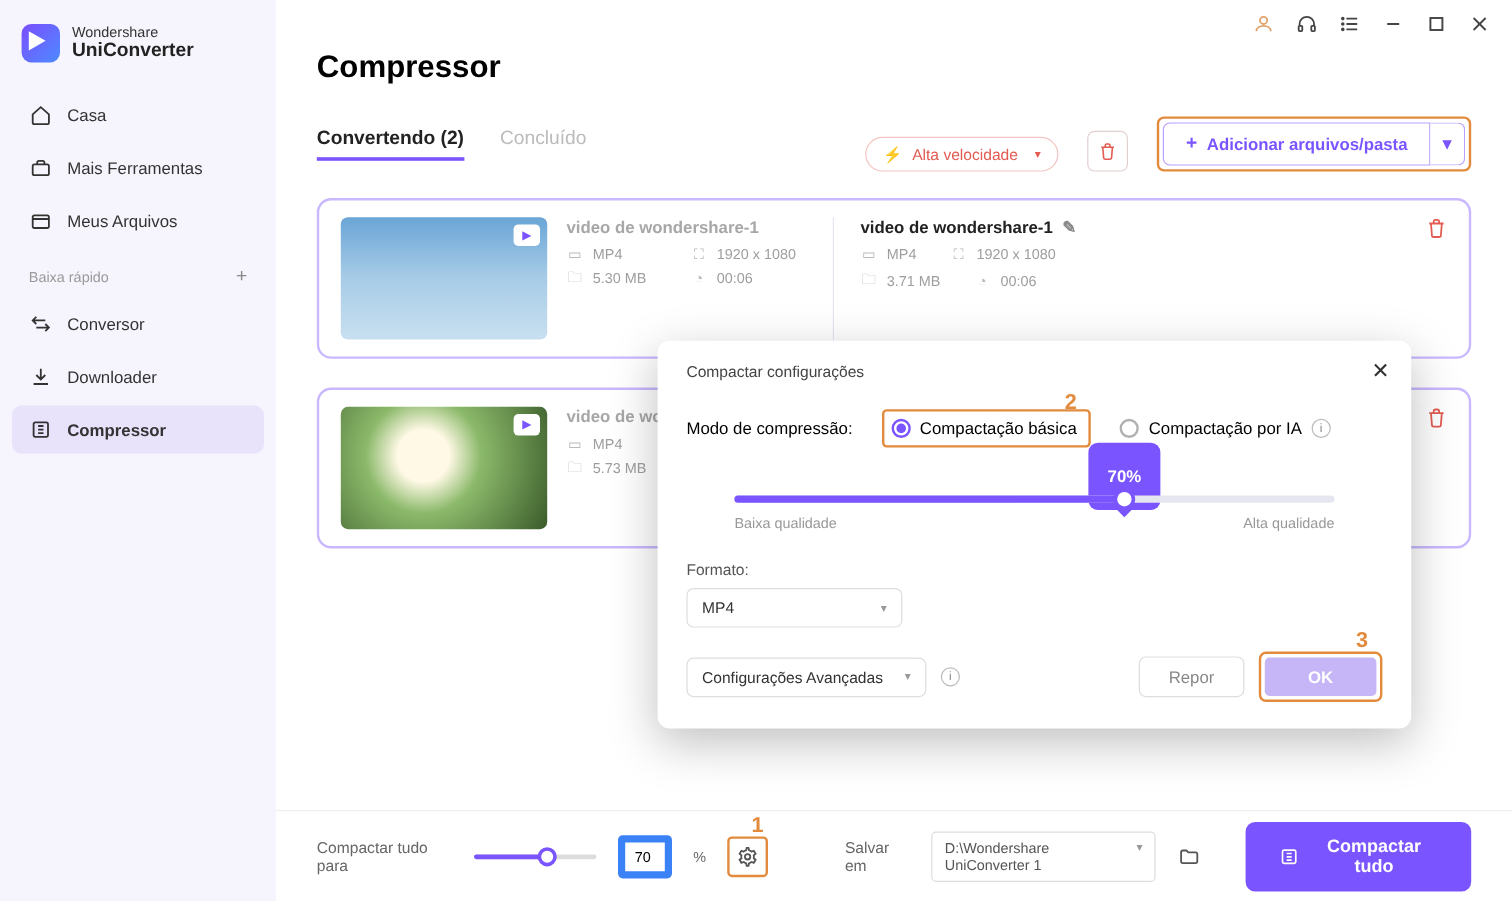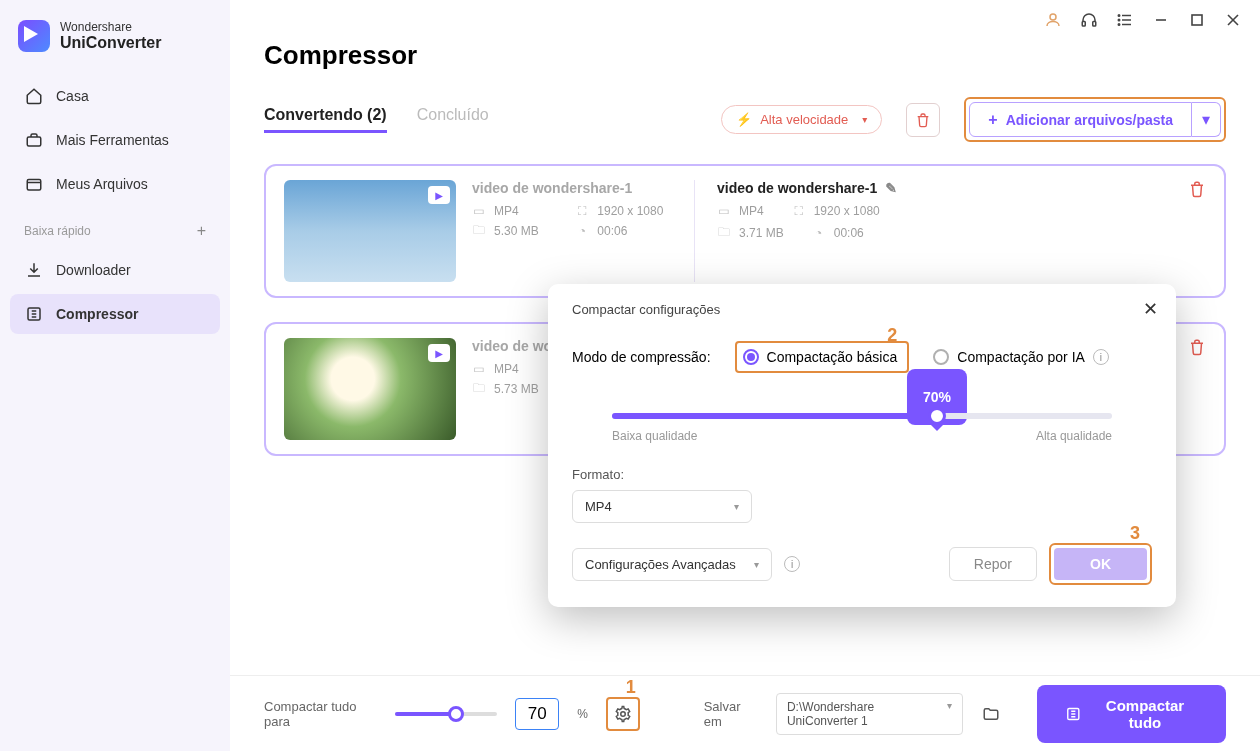--- a/index.html
+++ b/index.html
@@ -19,21 +19,21 @@
 .nav-item.active { background: #e8e2fb; font-weight: 600; }
 .nav-item .nicon { width: 20px; height: 20px; display:flex; align-items:center; justify-content:center; }
 .quick-label { display:flex; justify-content:space-between; align-items:center; padding: 14px 14px 6px; font-size: 12px; color: #9a9a9a; }
 .quick-label .plus { font-size: 16px; cursor: pointer; color:#888; }
 .main { flex: 1; padding: 40px 34px 0 34px; position: relative; display:flex; flex-direction:column; }
 .page-title { font-size: 26px; font-weight: 700; margin-bottom: 26px; }
 .tabs-row { display: flex; align-items: center; justify-content: space-between; margin-bottom: 22px; }
 .tabs { display: flex; gap: 30px; }
 .tab { font-size: 16px; color: #bbb; cursor: pointer; padding-bottom: 6px; }
 .tab.active { color: #222; font-weight: 700; border-bottom: 3px solid #7a55ff; }
-.tab-actions { display: flex; align-items: center; gap: 24px; }
+.tab-actions { display: flex; align-items: flex-end; gap: 24px; }
 .speed-chip { border: 1px solid #f3c5c2; color: #e25c52; border-radius: 18px; padding: 6px 14px; font-size: 13px; display:flex; align-items:center; gap:8px; background:#fff; cursor:pointer; }
 .speed-chip::before { content:"⚡"; color:#ff7a4d; }
 .speed-chip::after { content:"▾"; font-size:10px; margin-left:6px; }
 .btn-icon { width: 34px; height: 34px; border: 1px solid #e2d0d0; border-radius: 6px; display:flex; align-items:center; justify-content:center; cursor:pointer; color:#e25c52; background:#fff; }
 .add-group { display:flex; border: 2px solid #e28b3e; border-radius: 6px; padding: 3px; }
 .add-btn { border: 1px solid #b8a1ff; color: #7a55ff; background:#fff; border-radius: 6px 0 0 6px; padding: 7px 18px; font-size: 14px; display:flex; align-items:center; gap:8px; cursor:pointer; font-weight:600; }
 .add-btn::before { content:"+"; font-size:16px; }
 .add-drop { border: 1px solid #b8a1ff; border-left:none; color:#7a55ff; background:#fff; border-radius: 0 6px 6px 0; padding: 7px 10px; cursor:pointer; }
 .files { display:flex; flex-direction:column; gap:24px; flex:1; }
 .file-card { border: 2px solid #c9b8ff; border-radius: 12px; padding: 14px 18px; display:flex; gap:16px; align-items:flex-start; position:relative; background:#fff; }
@@ -79,21 +79,21 @@
 .footer-btns { display:flex; gap:12px; align-items:center; }
 .btn-reset { border:1px solid #ddd; background:#fff; color:#888; border-radius:6px; padding:8px 24px; font-size:14px; cursor:pointer; }
 .btn-ok-wrap { position:relative; border:2px solid #e28b3e; padding:3px; border-radius:6px; }
 .btn-ok { background:#c6b5f7; color:#fff; border:none; border-radius:4px; padding:8px 36px; font-size:14px; font-weight:700; cursor:pointer; }
 .num3 { position:absolute; top:-22px; right:10px; color:#e28b3e; font-size:18px; font-weight:700; }
 .bottom-bar { position:absolute; left:230px; right:0; bottom:0; height:76px; border-top:1px solid #eee; display:flex; align-items:center; padding: 0 34px; gap: 18px; background:#fff; }
 .bb-label { font-size:13px; color:#666; }
 .bb-slider { width:110px; height:4px; background:#ddd; border-radius:3px; position:relative; }
 .bb-slider-fill { position:absolute; left:0; top:0; height:4px; width:60%; background:#7a55ff; border-radius:3px; }
 .bb-knob { position:absolute; left:60%; top:-6px; transform:translateX(-50%); width:16px; height:16px; border:3px solid #7a55ff; background:#fff; border-radius:50%; cursor:pointer; }
-.bb-val { width:46px; border:1px solid #3b82f6; border-radius:4px; padding:5px 8px; font-size:17px; text-align:center; }
+.bb-val { width:46px; border:6px solid #3b82f6; border-radius:4px; padding:5px 8px; font-size:12px; }
 .bb-pct { font-size:12px; color:#666; }
 .bb-gear-wrap { border:2px solid #e28b3e; padding:4px; border-radius:4px; position:relative; }
 .bb-gear { width:22px; height:22px; display:flex; align-items:center; justify-content:center; cursor:pointer; color:#666; }
 .num1 { position:absolute; top:-22px; right:2px; color:#e28b3e; font-size:18px; font-weight:700; }
 .bb-spacer { width:30px; }
 .bb-path { border:1px solid #ddd; border-radius:4px; padding:6px 10px; font-size:12px; color:#555; width:200px; display:flex; justify-content:space-between; cursor:pointer; }
 .bb-path::after { content:"▾"; color:#999; font-size:10px; }
 .bb-folder { width:22px; height:22px; display:flex; align-items:center; justify-content:center; cursor:pointer; color:#666; }
 .bb-flex { flex:1; }
 .btn-main { background:#7a55ff; color:#fff; border:none; border-radius:8px; padding:12px 28px; font-size:15px; font-weight:700; cursor:pointer; display:flex; align-items:center; gap:10px; }
@@ -180,20 +180,28 @@
           </span>
         <span>Meus Arquivos</span>
       </div>
       <div class="quick-label">
         <span>Baixa rápido</span>
         <span class="plus">+</span>
       </div>
       <div class="nav-item">
         <span class="nicon">
             <svg width="18" height="18" viewBox="0 0 24 24" fill="none" stroke="#333" stroke-width="2">
+              <path d="M7 4l-4 4 4 4M3 8h14M17 20l4-4-4-4M21 16H7"></path>
+            </svg>
+          </span>
+        <span>Conversor</span>
+      </div>
+      <div class="nav-item">
+        <span class="nicon">
+            <svg width="18" height="18" viewBox="0 0 24 24" fill="none" stroke="#333" stroke-width="2">
               <path d="M12 3v12M7 10l5 5 5-5M4 20h16"></path>
             </svg>
           </span>
         <span>Downloader</span>
       </div>
       <div class="nav-item active">
         <span class="nicon">
             <svg width="18" height="18" viewBox="0 0 24 24" fill="none" stroke="#333" stroke-width="2">
               <rect x="4" y="4" width="16" height="16" rx="2"></rect>
               <path d="M9 8h6M9 12h6M9 16h6"></path>

